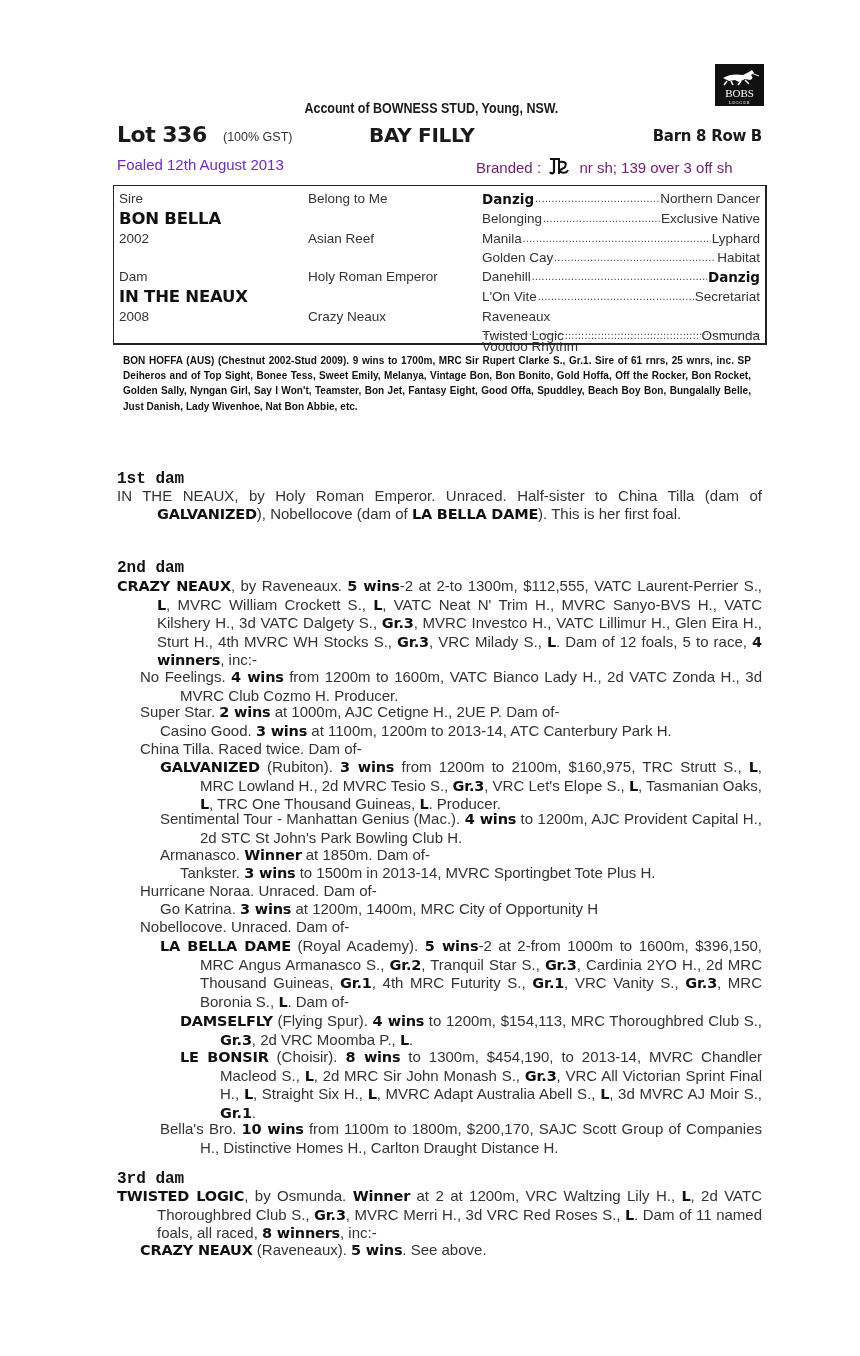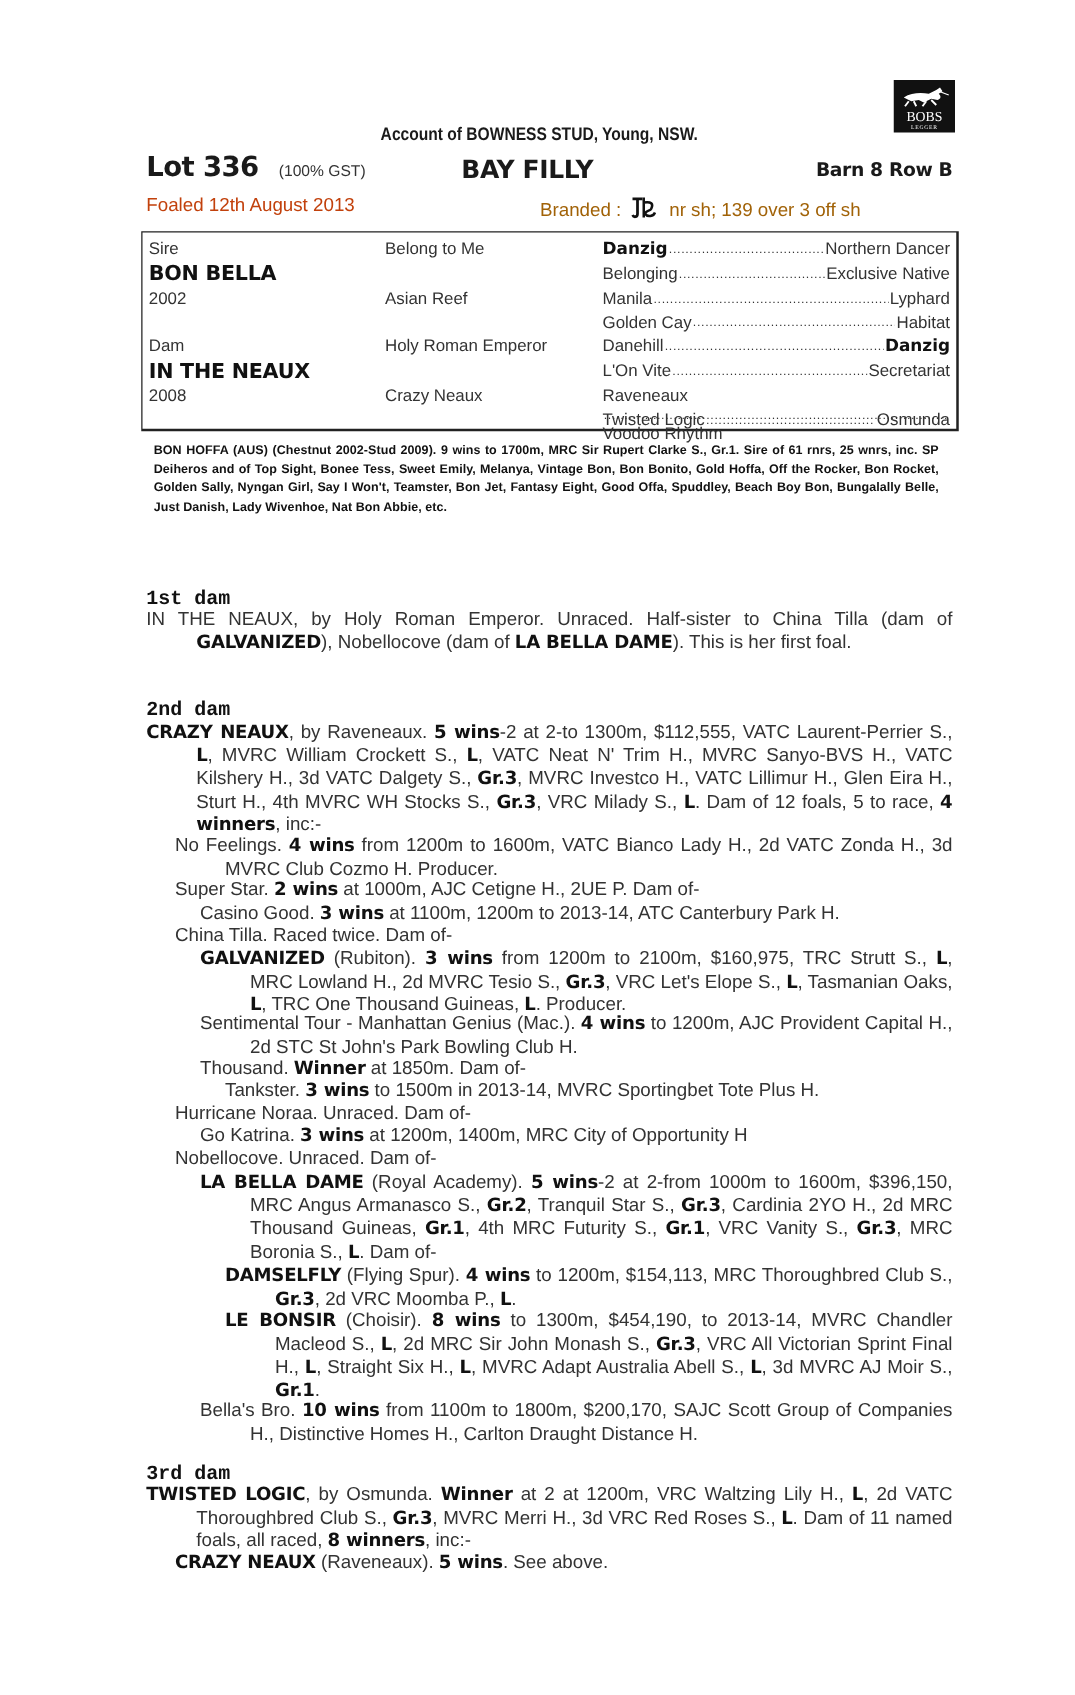--- a/index.html
+++ b/index.html
@@ -12,22 +12,22 @@
   #logo { left:715px; top:64px; width:49px; height:42px; background:#111; }
 
   
   #account { left:0; width:860px; top:100px; text-align:center; font-size:14.5px; font-weight:bold;
              font-family:"Liberation Sans", sans-serif; transform:scaleX(0.86); transform-origin:440px 0; letter-spacing:0; }
   #lot-line { left:117px; top:122px; width:645px; height:26px; }
   #lot-num { position:absolute; left:0; top:0; font-size:22px; font-weight:bold; font-family:"DejaVu Sans", sans-serif; letter-spacing:-0.5px; }
   #lot-gst { position:absolute; left:106px; top:8px; font-size:12.5px; color:#333; }
   #horse-desc { position:absolute; left:252px; top:1px; font-size:20px; font-weight:bold; font-family:"DejaVu Sans", sans-serif; letter-spacing:-0.3px; }
   #barn { position:absolute; right:0; top:5px; font-size:15px; font-weight:bold; font-family:"DejaVu Sans", sans-serif; letter-spacing:-0.3px; }
-  #foaled { left:117px; top:156px; font-size:15px; color:#c2410c; }
-  #branded { left:432px; top:156px; width:310px; font-size:15px; color:#a16207; white-space:nowrap; }
+  #foaled { left:117px; top:156px; font-size:15px; color:#6d28d9; }
+  #branded { left:476px; top:156px; width:310px; font-size:15px; color:#701a75; white-space:nowrap; }
   #brand-mark { display:inline-block; width:20px; height:20px; vertical-align:-3px; margin:0 6px 0 4px; }
 
   
   #ped-box { left:113px; top:185px; width:654px; height:160px; border:1px solid #222;
              border-right-width:2px; border-bottom-width:2px; box-sizing:border-box; }
   .ped-cell { position:absolute; font-size:13.5px; color:#333; white-space:nowrap; }
   .ped-name { font-size:16.5px; font-weight:bold; font-family:"DejaVu Sans", sans-serif; color:#111; letter-spacing:-0.2px; }
   .gg { position:absolute; left:368px; width:278px; font-size:13.5px; color:#333; display:flex; white-space:nowrap; }
   .gg .dots { flex:1; overflow:hidden; margin:0 1px; }
   .gg .dots::before { content:"....................................................................................................."; letter-spacing:0.5px; font-size:10px; vertical-align:1px; }
@@ -139,21 +139,21 @@
 
 <div class="sec-head" style="top:559px;">2nd dam</div>
 <div id="dam2-entries">
     <div class="entry" style="left: 117px; width: 645px; top: 577px; padding-left: 40px; text-indent: -40px; box-sizing: border-box; text-align-last: left;"><span class="b">CRAZY NEAUX</span><span>, by Raveneaux. </span><span class="b">5 wins</span><span>-2 at 2-to 1300m, $112,555, VATC Laurent-Perrier S., </span><span class="b">L</span><span>, MVRC William Crockett S., </span><span class="b">L</span><span>, VATC Neat N' Trim H., MVRC Sanyo-BVS H., VATC Kilshery H., 3d VATC Dalgety S., </span><span class="b">Gr.3</span><span>, MVRC Investco H., VATC Lillimur H., Glen Eira H., Sturt H., 4th MVRC WH Stocks S., </span><span class="b">Gr.3</span><span>, VRC Milady S., </span><span class="b">L</span><span>. Dam of 12 foals, 5 to race, </span><span class="b">4 winners</span><span>, inc:-</span></div>
     <div class="entry" style="left: 140px; width: 622px; top: 668px; padding-left: 40px; text-indent: -40px; box-sizing: border-box; text-align-last: left;"><span>No Feelings. </span><span class="b">4 wins</span><span> from 1200m to 1600m, VATC Bianco Lady H., 2d VATC Zonda H., 3d MVRC Club Cozmo H. Producer.</span></div>
     <div class="entry" style="left: 140px; width: 622px; top: 703px; padding-left: 40px; text-indent: -40px; box-sizing: border-box; text-align-last: left;"><span>Super Star. </span><span class="b">2 wins</span><span> at 1000m, AJC Cetigne H., 2UE P. Dam of-</span></div>
     <div class="entry" style="left: 160px; width: 602px; top: 722px; padding-left: 40px; text-indent: -40px; box-sizing: border-box; text-align-last: left;"><span>Casino Good. </span><span class="b">3 wins</span><span> at 1100m, 1200m to 2013-14, ATC Canterbury Park H.</span></div>
     <div class="entry" style="left: 140px; width: 622px; top: 740px; padding-left: 40px; text-indent: -40px; box-sizing: border-box; text-align-last: left;"><span>China Tilla. Raced twice. Dam of-</span></div>
     <div class="entry" style="left: 160px; width: 602px; top: 758px; padding-left: 40px; text-indent: -40px; box-sizing: border-box; text-align-last: left;"><span class="b">GALVANIZED</span><span> (Rubiton). </span><span class="b">3 wins</span><span> from 1200m to 2100m, $160,975, TRC Strutt S., </span><span class="b">L</span><span>, MRC Lowland H., 2d MVRC Tesio S., </span><span class="b">Gr.3</span><span>, VRC Let's Elope S., </span><span class="b">L</span><span>, Tasmanian Oaks, </span><span class="b">L</span><span>, TRC One Thousand Guineas, </span><span class="b">L</span><span>. Producer.</span></div>
     <div class="entry" style="left: 160px; width: 602px; top: 810px; padding-left: 40px; text-indent: -40px; box-sizing: border-box; text-align-last: left;"><span>Sentimental Tour - Manhattan Genius (Mac.). </span><span class="b">4 wins</span><span> to 1200m, AJC Provident Capital H., 2d STC St John's Park Bowling Club H.</span></div>
-    <div class="entry" style="left: 160px; width: 602px; top: 846px; padding-left: 40px; text-indent: -40px; box-sizing: border-box; text-align-last: left;"><span>Thousand. </span><span class="b">Winner</span><span> at 1850m. Dam of-</span></div>
+    <div class="entry" style="left: 160px; width: 602px; top: 846px; padding-left: 40px; text-indent: -40px; box-sizing: border-box; text-align-last: left;"><span>Armanasco. </span><span class="b">Winner</span><span> at 1850m. Dam of-</span></div>
     <div class="entry" style="left: 180px; width: 582px; top: 864px; padding-left: 40px; text-indent: -40px; box-sizing: border-box; text-align-last: left;"><span>Tankster. </span><span class="b">3 wins</span><span> to 1500m in 2013-14, MVRC Sportingbet Tote Plus H.</span></div>
     <div class="entry" style="left: 140px; width: 622px; top: 882px; padding-left: 40px; text-indent: -40px; box-sizing: border-box; text-align-last: left;"><span>Hurricane Noraa. Unraced. Dam of-</span></div>
     <div class="entry" style="left: 160px; width: 602px; top: 900px; padding-left: 40px; text-indent: -40px; box-sizing: border-box; text-align-last: left;"><span>Go Katrina. </span><span class="b">3 wins</span><span> at 1200m, 1400m, MRC City of Opportunity H</span></div>
     <div class="entry" style="left: 140px; width: 622px; top: 918px; padding-left: 40px; text-indent: -40px; box-sizing: border-box; text-align-last: left;"><span>Nobellocove. Unraced. Dam of-</span></div>
     <div class="entry" style="left: 160px; width: 602px; top: 937px; padding-left: 40px; text-indent: -40px; box-sizing: border-box; text-align-last: left;"><span class="b">LA BELLA DAME</span><span> (Royal Academy). </span><span class="b">5 wins</span><span>-2 at 2-from 1000m to 1600m, $396,150, MRC Angus Armanasco S., </span><span class="b">Gr.2</span><span>, Tranquil Star S., </span><span class="b">Gr.3</span><span>, Cardinia 2YO H., 2d MRC Thousand Guineas, </span><span class="b">Gr.1</span><span>, 4th MRC Futurity S., </span><span class="b">Gr.1</span><span>, VRC Vanity S., </span><span class="b">Gr.3</span><span>, MRC Boronia S., </span><span class="b">L</span><span>. Dam of-</span></div>
     <div class="entry" style="left: 180px; width: 582px; top: 1012px; padding-left: 40px; text-indent: -40px; box-sizing: border-box; text-align-last: left;"><span class="b">DAMSELFLY</span><span> (Flying Spur). </span><span class="b">4 wins</span><span> to 1200m, $154,113, MRC Thoroughbred Club S., </span><span class="b">Gr.3</span><span>, 2d VRC Moomba P., </span><span class="b">L</span><span>.</span></div>
     <div class="entry" style="left: 180px; width: 582px; top: 1048px; padding-left: 40px; text-indent: -40px; box-sizing: border-box; text-align-last: left;"><span class="b">LE BONSIR</span><span> (Choisir). </span><span class="b">8 wins</span><span> to 1300m, $454,190, to 2013-14, MVRC Chandler Macleod S., </span><span class="b">L</span><span>, 2d MRC Sir John Monash S., </span><span class="b">Gr.3</span><span>, VRC All Victorian Sprint Final H., </span><span class="b">L</span><span>, Straight Six H., </span><span class="b">L</span><span>, MVRC Adapt Australia Abell S., </span><span class="b">L</span><span>, 3d MVRC AJ Moir S., </span><span class="b">Gr.1</span><span>.</span></div>
     <div class="entry" style="left: 160px; width: 602px; top: 1120px; padding-left: 40px; text-indent: -40px; box-sizing: border-box; text-align-last: left;"><span>Bella's Bro. </span><span class="b">10 wins</span><span> from 1100m to 1800m, $200,170, SAJC Scott Group of Companies H., Distinctive Homes H., Carlton Draught Distance H.</span></div>
   </div>
 

